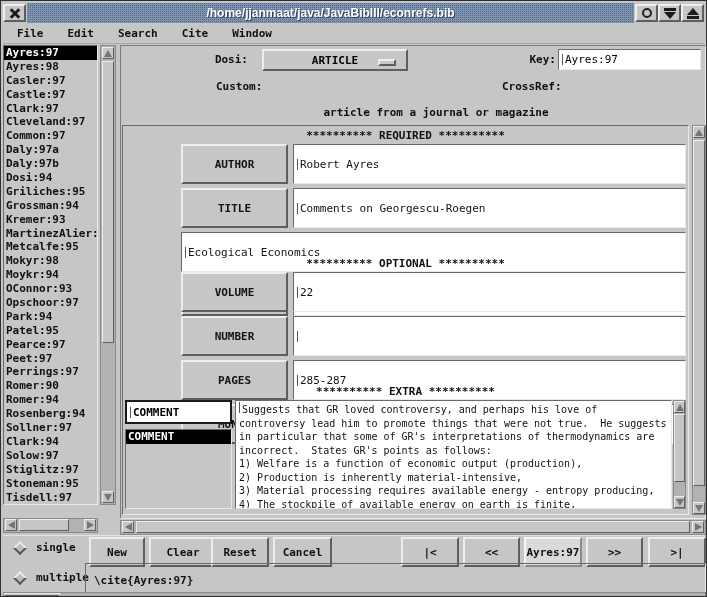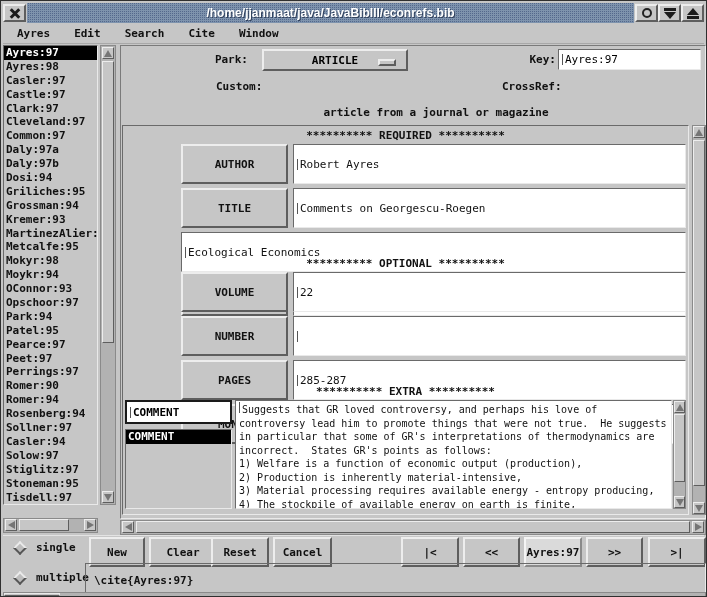--- a/index.html
+++ b/index.html
@@ -126,21 +126,21 @@
     <div class="tb-btn raised">
       <span class="vstack">
           <i class="tri-u"></i>
           <i class="bar"></i>
         </span>
     </div>
   </div>
 
   <div class="menubar">
 
-  <div class="menu-item">Ayres</div>
+  <div class="menu-item">File</div>
       <div class="menu-item">Edit</div>
       <div class="menu-item">Search</div>
       <div class="menu-item">Cite</div>
       <div class="menu-item">Window</div>
     </div>
 
   <div class="reflist sunken1">
 
   <div class="list-item selected">Ayres:97</div>
       <div class="list-item">Ayres:98</div>
@@ -163,21 +163,21 @@
       <div class="list-item">Opschoor:97</div>
       <div class="list-item">Park:94</div>
       <div class="list-item">Patel:95</div>
       <div class="list-item">Pearce:97</div>
       <div class="list-item">Peet:97</div>
       <div class="list-item">Perrings:97</div>
       <div class="list-item">Romer:90</div>
       <div class="list-item">Romer:94</div>
       <div class="list-item">Rosenberg:94</div>
       <div class="list-item">Sollner:97</div>
-      <div class="list-item">Casler:94</div>
+      <div class="list-item">Clark:94</div>
       <div class="list-item">Solow:97</div>
       <div class="list-item">Stiglitz:97</div>
       <div class="list-item">Stoneman:95</div>
       <div class="list-item">Tisdell:97</div>
     </div>
 
   <div class="sb" style="left:99px;top:44px;width:16px;height:460px;">
     <div class="arrow" style="left:1px;top:1px;">
         <i class="t-u"></i>
       </div>
@@ -193,21 +193,21 @@
       </div>
     <div class="thumb" style="left:15px;top:0;width:50px;height:12px;"></div>
     <div class="arrow" style="right:1px;top:0;">
         <i class="t-r"></i>
       </div>
   </div>
 
   <div class="panel">
     <div class="frame"></div>
 
-    <div class="lbl" style="left:48px;top:8px;width:80px;text-align:right;">Park:</div>
+    <div class="lbl" style="left:48px;top:8px;width:80px;text-align:right;">Dosi:</div>
     <div class="type-menu raised">
       <span>ARTICLE</span>
       <span class="opt-bar raised"></span>
     </div>
 
     <div class="lbl" style="left:404px;top:8px;width:32px;text-align:right;">Key:</div>
     <div class="key-field sunken1 caret">
       <span>Ayres:97</span>
     </div>
 

